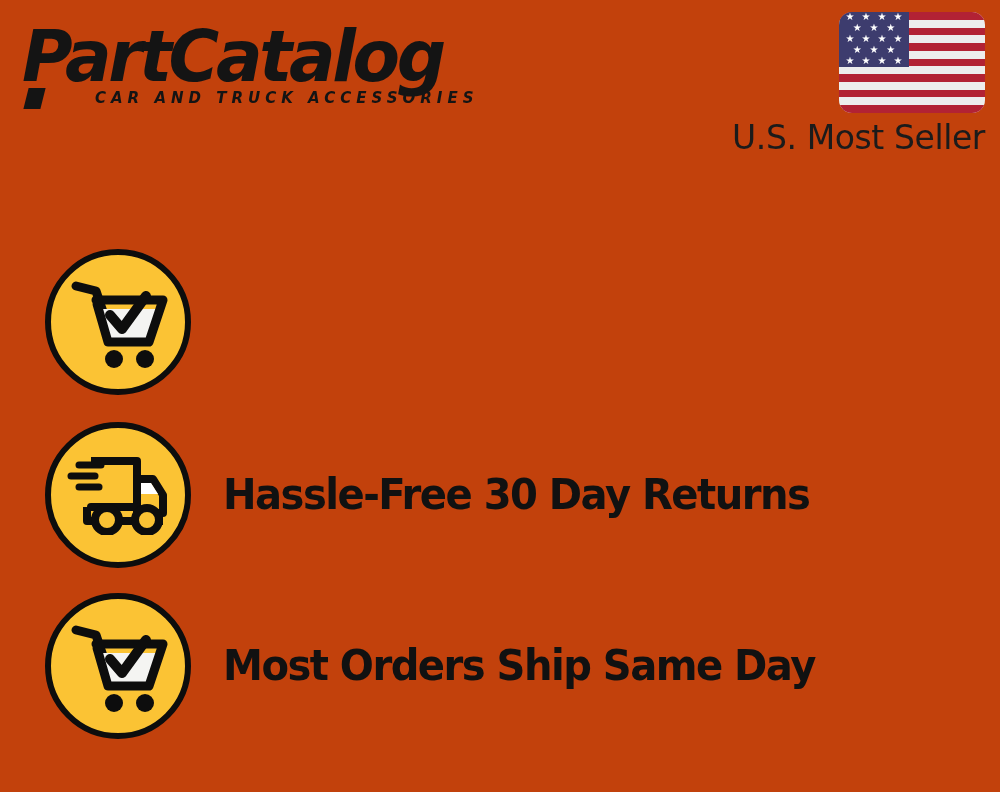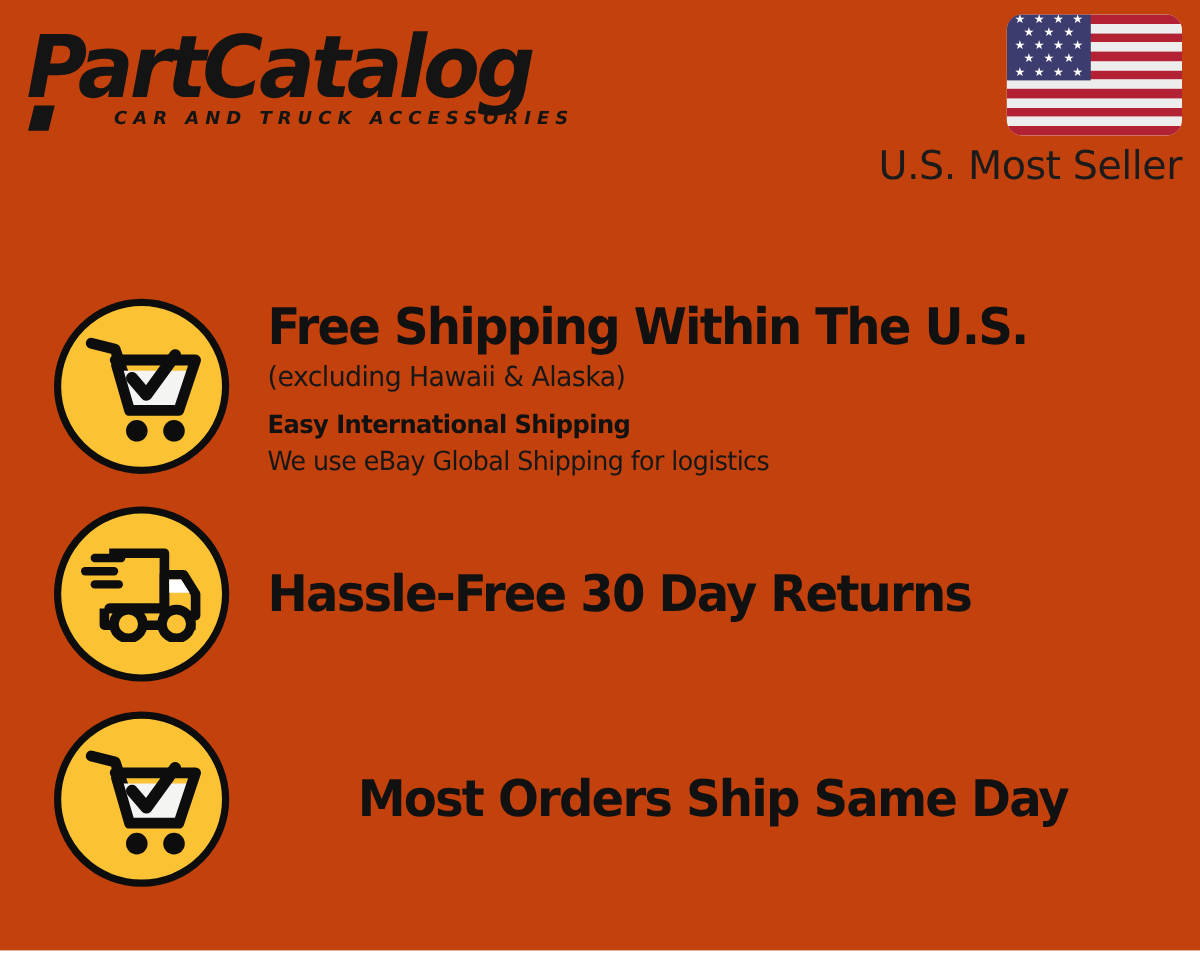--- a/index.html
+++ b/index.html
@@ -164,21 +164,21 @@
     top:50%;
     transform:translate(-50%,-50%);
   }
 
   .feature-text {
     flex:1 1 auto;
     padding-left:32px;
   }
   .feature-row.r1 .feature-text { padding-top:8px; }
   .feature-row.r2 .feature-text { padding-top:58px; }
-  .feature-row.r3 .feature-text { padding-top:58px;text-align:center; }
+  .feature-row.r3 .feature-text { padding-top:58px; }
 
   .f-title {
     font-family:"DejaVu Sans", sans-serif;
     font-weight:700;
     font-size:42px;
     line-height:50px;
     letter-spacing:-1.6px;
     color:#111111;
     white-space:nowrap;
     transform:scaleX(0.955);
@@ -280,26 +280,20 @@
     <div class="feature-row r1">
       <div class="icon-badge">
         <svg width="104" height="96" viewBox="0 0 104 96" fill="none">
           <path d="M10 12 L30 17 L39 44" stroke="#0d0d0d" stroke-width="9" stroke-linecap="round" stroke-linejoin="round"></path>
           <path d="M33 35 H92 L82 66 H43 Z" fill="#F4F4F2"></path>
           <path d="M30 26 L97 26 L83 68 H42 L31 30" stroke="#0d0d0d" stroke-width="9" stroke-linecap="round" stroke-linejoin="round" fill="none"></path>
           <path d="M44 41 L56 55 L80 22" stroke="#0d0d0d" stroke-width="10" stroke-linecap="round" stroke-linejoin="round" fill="none"></path>
           <circle cx="48" cy="85" r="9" fill="#0d0d0d"></circle>
           <circle cx="79" cy="85" r="9" fill="#0d0d0d"></circle>
         </svg>
-      </div>
-      <div class="feature-text">
-        <div class="f-title">Free Shipping Within The U.S.</div>
-        <div class="f-note">(excluding Hawaii &amp; Alaska)</div>
-        <div class="f-sub-strong">Easy International Shipping</div>
-        <div class="f-sub">We use eBay Global Shipping for logistics</div>
       </div>
     </div>
 
     <div class="feature-row r2">
       <div class="icon-badge">
         <svg width="106" height="80" viewBox="0 0 106 80" fill="none">
           <path d="M14 10 H36" stroke="#0d0d0d" stroke-width="7" stroke-linecap="round"></path>
           <path d="M6 21 H30" stroke="#0d0d0d" stroke-width="7" stroke-linecap="round"></path>
           <path d="M14 32 H34" stroke="#0d0d0d" stroke-width="7" stroke-linecap="round"></path>
           <path d="M26 6 H72 V52 H26" stroke="#0d0d0d" stroke-width="8" stroke-linejoin="round" fill="none"></path>

